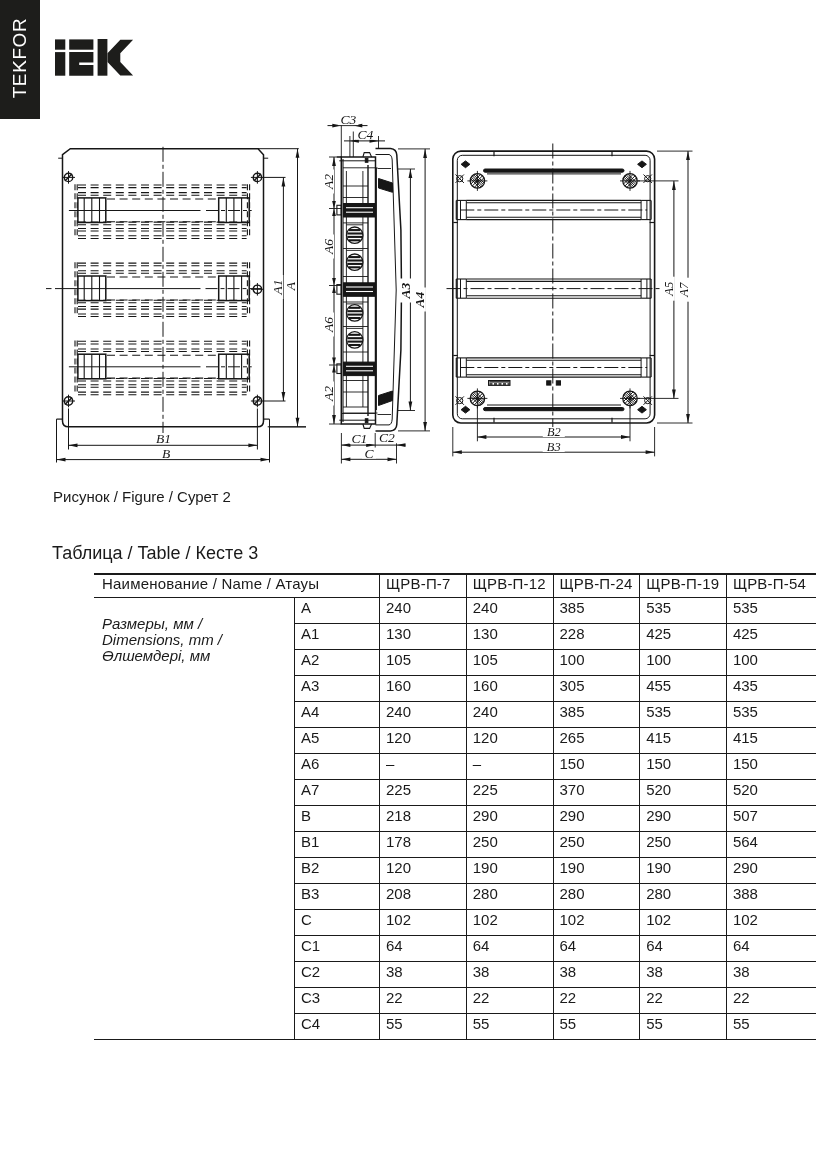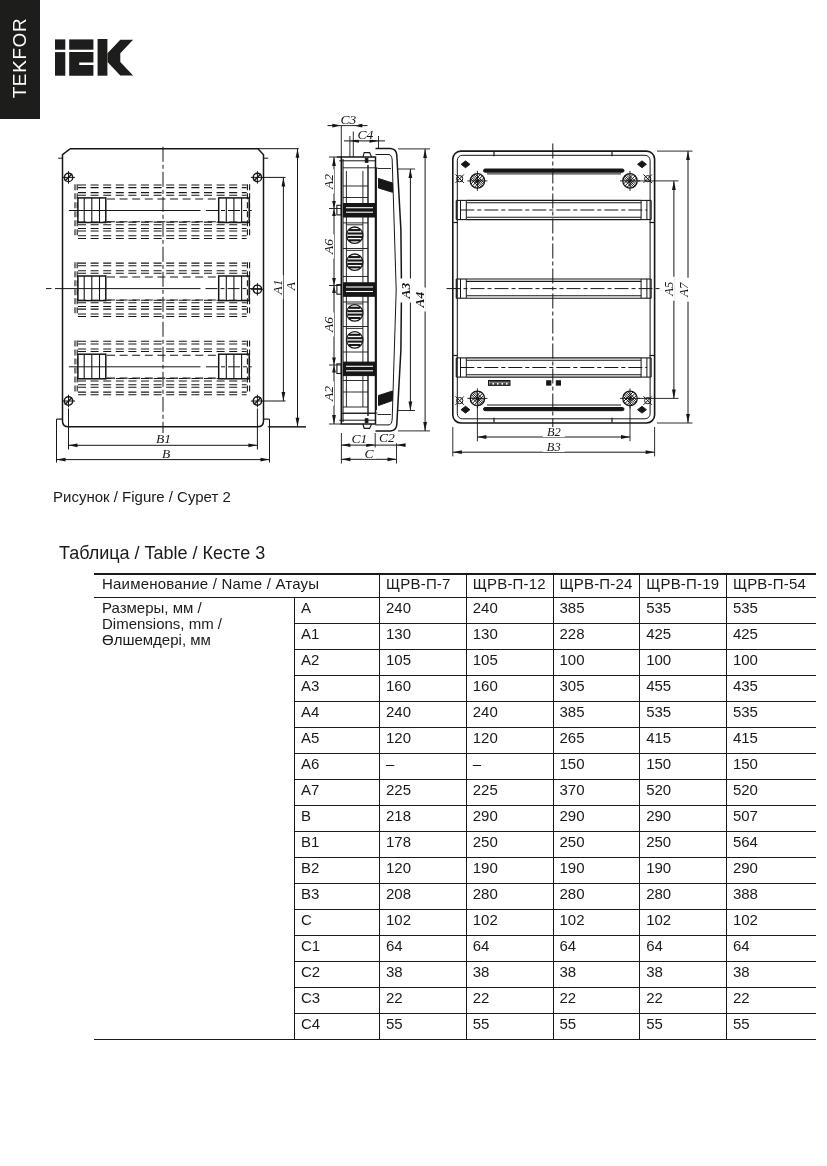--- a/index.html
+++ b/index.html
@@ -1,30 +1,30 @@
 <!DOCTYPE html>
 <html><head><meta charset="utf-8">
 <style>
   html,body { margin:0; padding:0; background:#fff; }
   body { width:827px; height:1166px; position:relative;
          font-family:"Liberation Sans", sans-serif; color:#1a1a1a; }
   .bar { position:absolute; left:0; top:0; width:40px; height:119px; background:#1d1d1b; }
   .bar span { position:absolute; left:20px; top:58px; transform:translate(-50%,-50%) rotate(-90deg);
               color:#fff; font-size:19px; letter-spacing:0.6px; white-space:nowrap; }
   .cap1 { position:absolute; left:53px; top:487.5px; font-size:15px; }
-  .cap2 { position:absolute; left:59px; top:543px; font-size:18px; }
+  .cap2 { position:absolute; left:52px; top:543px; font-size:18px; }
   table { position:absolute; left:53px; top:573px; border-collapse:collapse; table-layout:fixed;
           width:722px; border-top:2px solid #1a1a1a; border-bottom:1.5px solid #1a1a1a;
           font-size:15px; color:#1a1a1a;margin-left:41px; }
   td { height:22.5px; padding:2.5px 0 0 6px; vertical-align:top; line-height:15.5px; border-bottom:1px solid #1a1a1a;
        white-space:nowrap; overflow:hidden; }
   tr.hd td { height:21px; padding-top:0.5px; letter-spacing:0.2px; }
   td.vb { border-left:1px solid #1a1a1a; }
   td.c1 { padding-left:8px; }
-  td.nob { border-bottom:none; line-height:16.2px; vertical-align:top; padding-top:2px; }
+  td.nob { border-bottom:none; line-height:16.2px; vertical-align:top; padding-top:18px;font-style:italic; }
 </style></head>
 <body>
 <svg width="827" height="1166" viewBox="0 0 827 1166" style="position:absolute;left:0;top:0" xmlns="http://www.w3.org/2000/svg">
     <path d="M70.3,148.7 H258 L263.5,154.7 V420.9 Q263.5,426.8 257.5,426.8 H68.5 Q62.5,426.8 62.5,420.9 V154.7 Z" fill="none" stroke="#161616" stroke-width="1.5"></path>
     <line x1="264.0" y1="158.2" x2="268.2" y2="158.2" stroke="#161616" stroke-width="1"></line>
     <line x1="58.2" y1="158.2" x2="62.0" y2="158.2" stroke="#161616" stroke-width="1"></line>
     <line x1="56.5" y1="419.1" x2="62.5" y2="419.1" stroke="#161616" stroke-width="1.2"></line>
     <line x1="263.5" y1="419.1" x2="269.5" y2="419.1" stroke="#161616" stroke-width="1.2"></line>
     <line x1="56.5" y1="419.1" x2="56.5" y2="462.5" stroke="#161616" stroke-width="1"></line>
     <line x1="269.5" y1="419.1" x2="269.5" y2="462.5" stroke="#161616" stroke-width="1"></line>

